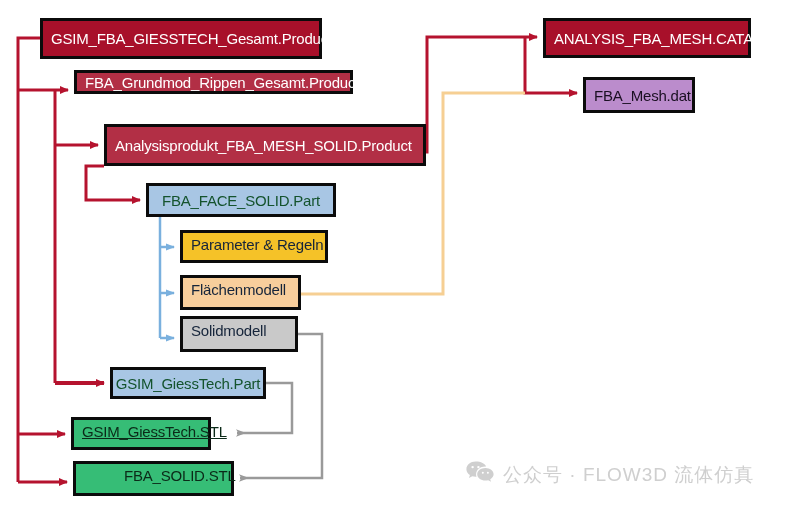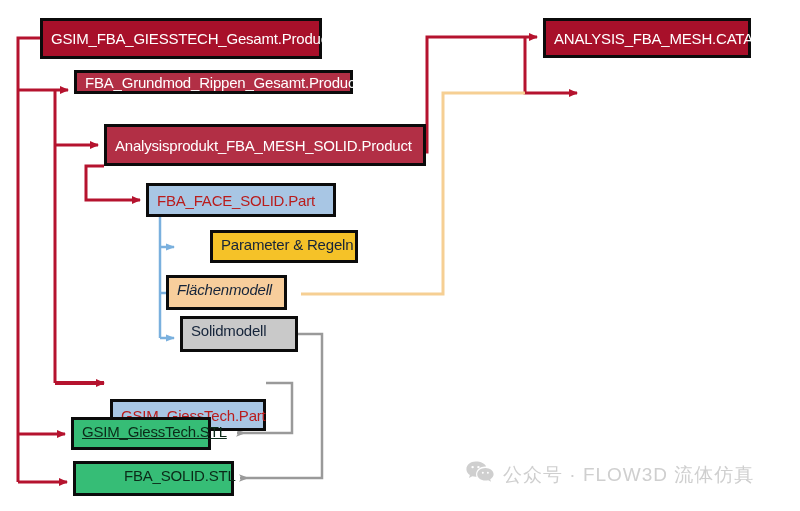--- a/index.html
+++ b/index.html
@@ -20,21 +20,21 @@
     align-items:center;
     white-space:nowrap;
     line-height:1;
     letter-spacing:-0.2px;
   }
   .node .lbl{padding:0 8px;display:block;}
 
   
   .n-darkred{background:#a8102a;color:#ffffff;font-size:15px;}
   .n-red    {background:#b22f45;color:#ffffff;font-size:15px;}
-  .n-blue   {background:#a8c6e4;color:#b91c1c;font-size:15px;}
+  .n-blue   {background:#a8c6e4;color:#14532d;font-size:15px;justify-content:center;}
   .n-yellow {background:#f5c228;color:#15243a;font-size:15px;}
   .n-peach  {background:#f8ce9c;color:#15243a;font-size:15px;}
   .n-gray   {background:#c9c9c9;color:#15243a;font-size:15px;}
   .n-green  {background:#36bd76;color:#0b2a18;font-size:15px;}
   .n-purple {background:#bb8ccc;color:#1a0f22;font-size:15px;}
 
   
   .top-text{align-items:flex-start;padding-top:4px;}
 
   
@@ -110,48 +110,51 @@
   </div>
 
   <div class="node n-red" style="left:104px;top:124px;width:322px;height:42px;">
     <span class="lbl">Analysisprodukt_FBA_MESH_SOLID.Product</span>
   </div>
 
   <div class="node n-blue" style="left:146px;top:183px;width:190px;height:34px;">
     <span class="lbl">FBA_FACE_SOLID.Part</span>
   </div>
 
-  <div class="node n-yellow top-text" style="left:180px;top:230px;width:148px;height:33px;margin-left:30px;">
+  <div class="node n-yellow top-text" style="left:180px;top:230px;width:148px;height:33px;">
     <span class="lbl">Parameter &amp; Regeln</span>
   </div>
 
-  <div class="node n-peach top-text" style="left:166px;top:275px;width:121px;height:35px;font-style:italic;">
+  <div class="node n-peach top-text" style="left:180px;top:275px;width:121px;height:35px;">
     <span class="lbl">Flächenmodell</span>
   </div>
 
   <div class="node n-gray top-text" style="left:180px;top:316px;width:118px;height:36px;text-align:right;">
     <span class="lbl">Solidmodell</span>
   </div>
 
-  <div class="node n-blue" style="left:110px;top:367px;width:156px;height:32px;margin-top:32px;">
+  <div class="node n-blue" style="left:110px;top:367px;width:156px;height:32px;">
     <span class="lbl">GSIM_GiessTech.Part</span>
   </div>
 
   <div class="node n-green top-text" style="left:71px;top:417px;width:140px;height:33px;text-decoration:underline;">
     <span class="lbl">GSIM_GiessTech.STL</span>
   </div>
 
   <div class="node n-green top-text" style="left:73px;top:461px;width:161px;height:35px;padding-left:40px;">
     <span class="lbl">FBA_SOLID.STL</span>
   </div>
 
   <div class="node n-darkred" style="left:543px;top:18px;width:208px;height:40px;">
     <span class="lbl">ANALYSIS_FBA_MESH.CATAnalysis</span>
   </div>
 
+  <div class="node n-purple" style="left:583px;top:77px;width:112px;height:36px;">
+    <span class="lbl">FBA_Mesh.dat</span>
+  </div>
 
   <div id="watermark">
     <span style="display:inline-block;">
       <svg width="28" height="23" viewBox="0 0 28 23" xmlns="http://www.w3.org/2000/svg">
         <path d="M9.6,0.6 C4.5,0.6 0.4,4.0 0.4,8.2 C0.4,10.6 1.8,12.7 3.9,14.1 L3.0,17.0 L6.3,15.3
                  C7.3,15.6 8.4,15.7 9.6,15.7 C9.9,15.7 10.2,15.7 10.5,15.7 C10.2,14.9 10.1,14.1
                  10.1,13.2 C10.1,8.9 14.2,5.5 19.2,5.5 C19.5,5.5 19.8,5.5 20.1,5.6
                  C19.2,2.7 14.9,0.6 9.6,0.6 Z" fill="#cfcfcf"></path>
         <circle cx="6.6" cy="6.1" r="1.2" fill="#ffffff"></circle>
         <circle cx="12.4" cy="6.1" r="1.2" fill="#ffffff"></circle>

